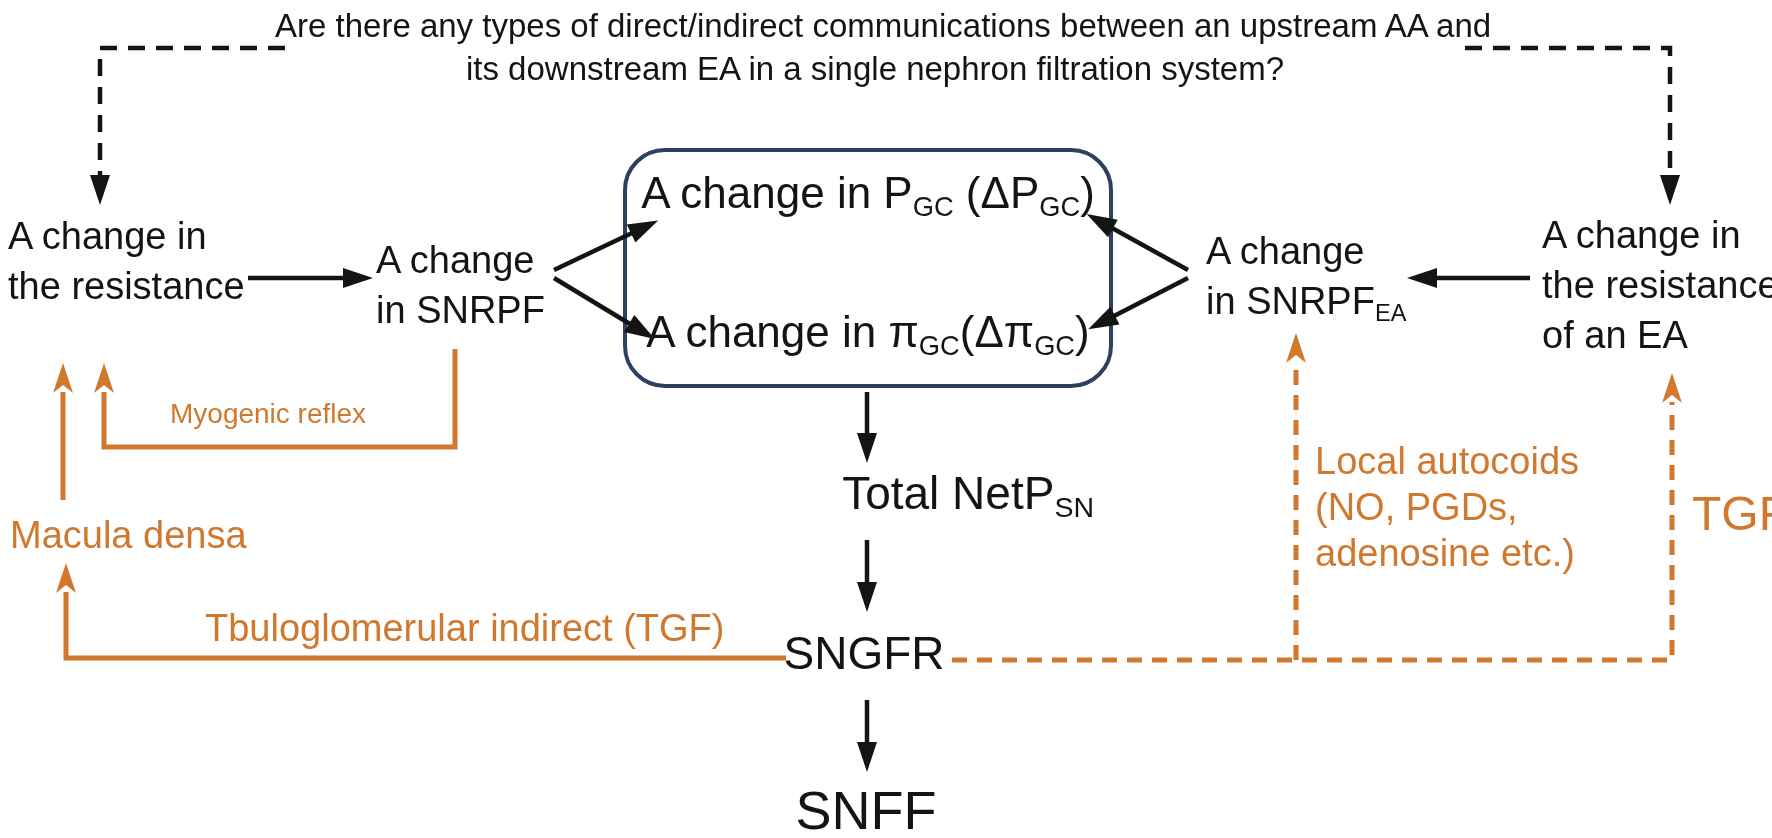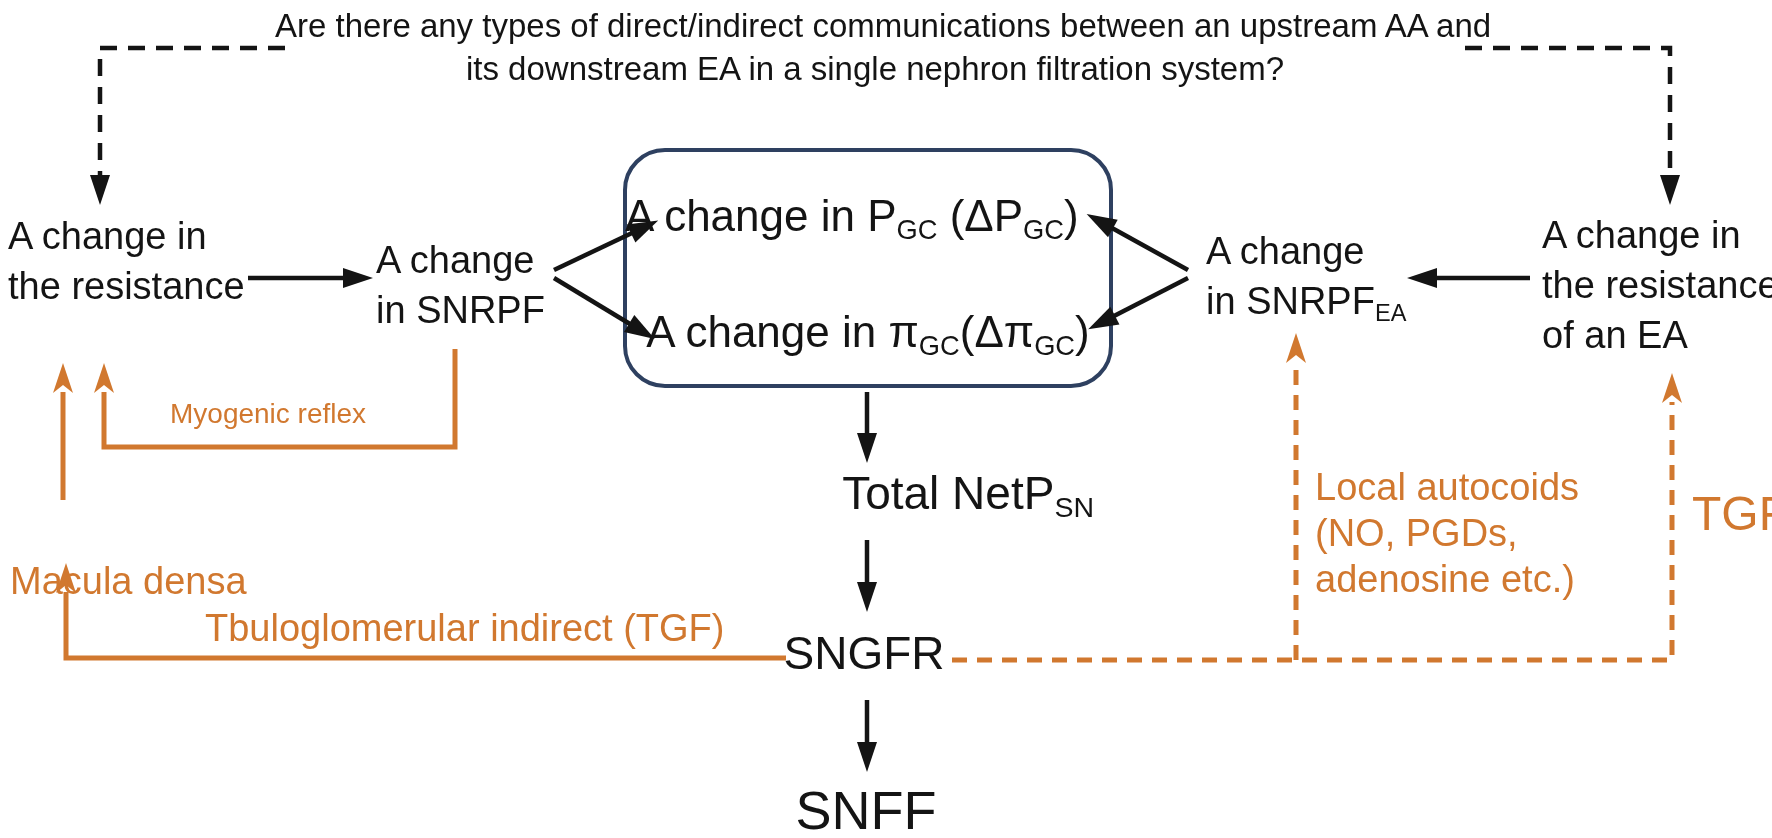--- a/index.html
+++ b/index.html
@@ -15,31 +15,31 @@
   .txt{position:absolute;white-space:nowrap;}
   .ln{display:block;}
   .black{color:#141414;}
   .orange{color:#d1782f;}
   .body-text{font-size:38px;line-height:50px;}
   .box-text{font-size:44px;line-height:48px;}
   .sub{font-size:0.62em;vertical-align:-0.28em;letter-spacing:0;}
   #title{left:275px;top:4px;width:1200px;text-align:center;font-size:33px;line-height:43px;}
   #aa-block{left:8px;top:211px;}
   #snrpf-block{left:376px;top:235px;}
-  #box-row1{left:625px;top:192px;width:486px;text-align:left;}
+  #box-row1{left:625px;top:169px;width:486px;text-align:center;}
   #box-row2{left:625px;top:308px;width:486px;text-align:center;}
   #snrpfea-block{left:1206px;top:226px;}
   #ea-block{left:1542px;top:210px;}
   #total-netp{left:744px;top:468px;width:350px;text-align:right;font-size:46px;line-height:50px;}
   #sngfr{left:689px;top:625px;width:350px;text-align:center;font-size:46px;line-height:56px;}
   #snff{left:691px;top:782px;width:350px;text-align:center;font-size:54px;line-height:56px;}
   #myogenic-label{left:170px;top:398px;font-size:28px;}
-  #macula-label{left:10px;top:514px;font-size:38px;margin-top:46px;}
+  #macula-label{left:10px;top:514px;font-size:38px;}
   #tgf-feedback-label{left:205px;top:607px;font-size:38px;}
-  #local-autocoids{left:1315px;top:438px;font-size:38px;line-height:46px;margin-top:26px;}
+  #local-autocoids{left:1315px;top:438px;font-size:38px;line-height:46px;}
   #tgf-label{left:1692px;top:486px;font-size:48px;}
 </style>
 </head>
 <body>
 
 <div id="canvas">
 
   <svg id="wires" viewBox="0 0 1772 838" xmlns="http://www.w3.org/2000/svg">
     <defs>
       <marker id="ab" markerUnits="userSpaceOnUse" markerWidth="36" markerHeight="28" refX="3" refY="13" orient="auto">

